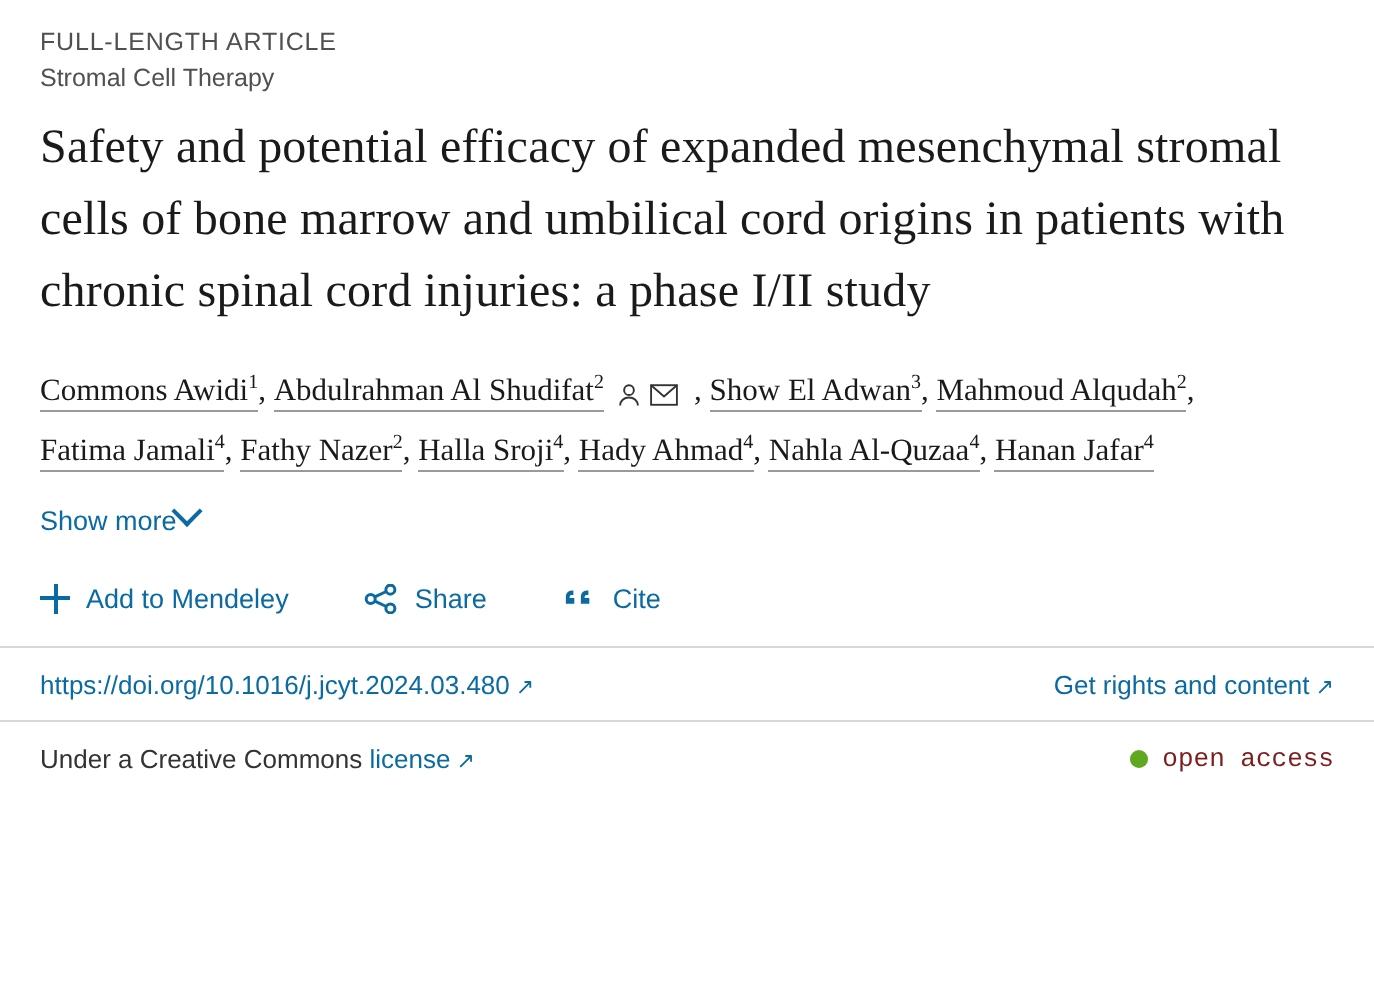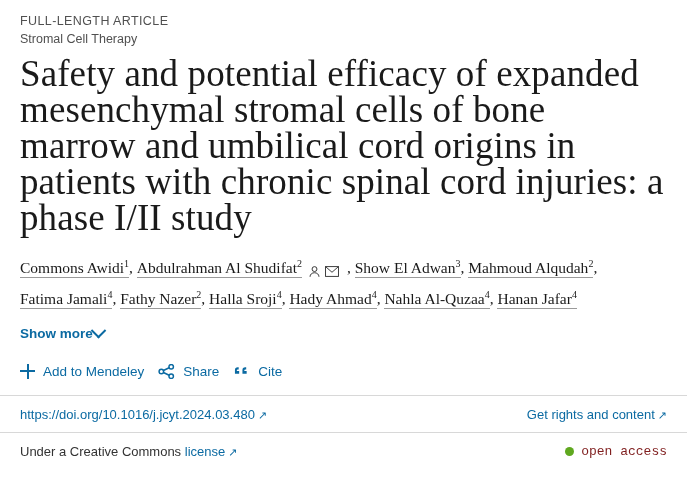--- a/index.html
+++ b/index.html
@@ -27,21 +27,21 @@
     color: #505050;
     margin: 2px 0 4px 0;
   }
   .subject {
     font-size: 12.5px;
     color: #505050;
     margin: 0 0 10px 0;
   }
   .title {
     font-family: "Liberation Serif", serif;
-    font-size: 37px;
+    font-size: 24px;
     line-height: 36px;
     font-weight: 400;
     color: #1a1a1a;
     margin: 0 0 18px 0;
     letter-spacing: 0.1px;
   }
   .authors {
     font-family: "Liberation Serif", serif;
     font-size: 15.5px;
     line-height: 27px;
@@ -70,37 +70,35 @@
   }
   .inline-icons svg {
     vertical-align: middle;
     margin-right: 4px;
   }
   .show-more {
     margin-top: 12px;
     color: #0b6aa2;
     font-size: 13.5px;
     display: inline-flex;
-    align-items: center;
     gap: 0;
     cursor: pointer;
-    font-weight: bold;
   }
   .chev {
     display: inline-block;
     width: 9px;
     height: 9px;
     border-right: 2px solid #0b6aa2;
     border-bottom: 2px solid #0b6aa2;
     transform: rotate(45deg) translate(-2px, -2px);
   }
   .actions {
     display: flex;
     align-items: center;
-    gap: 14px;
+    gap: 38px;
     margin-top: 22px;
     padding-bottom: 16px;
   }
   .action {
     display: inline-flex;
     align-items: center;
     gap: 8px;
     color: #0b6aa2;
     font-size: 13.5px;
     cursor: pointer;

